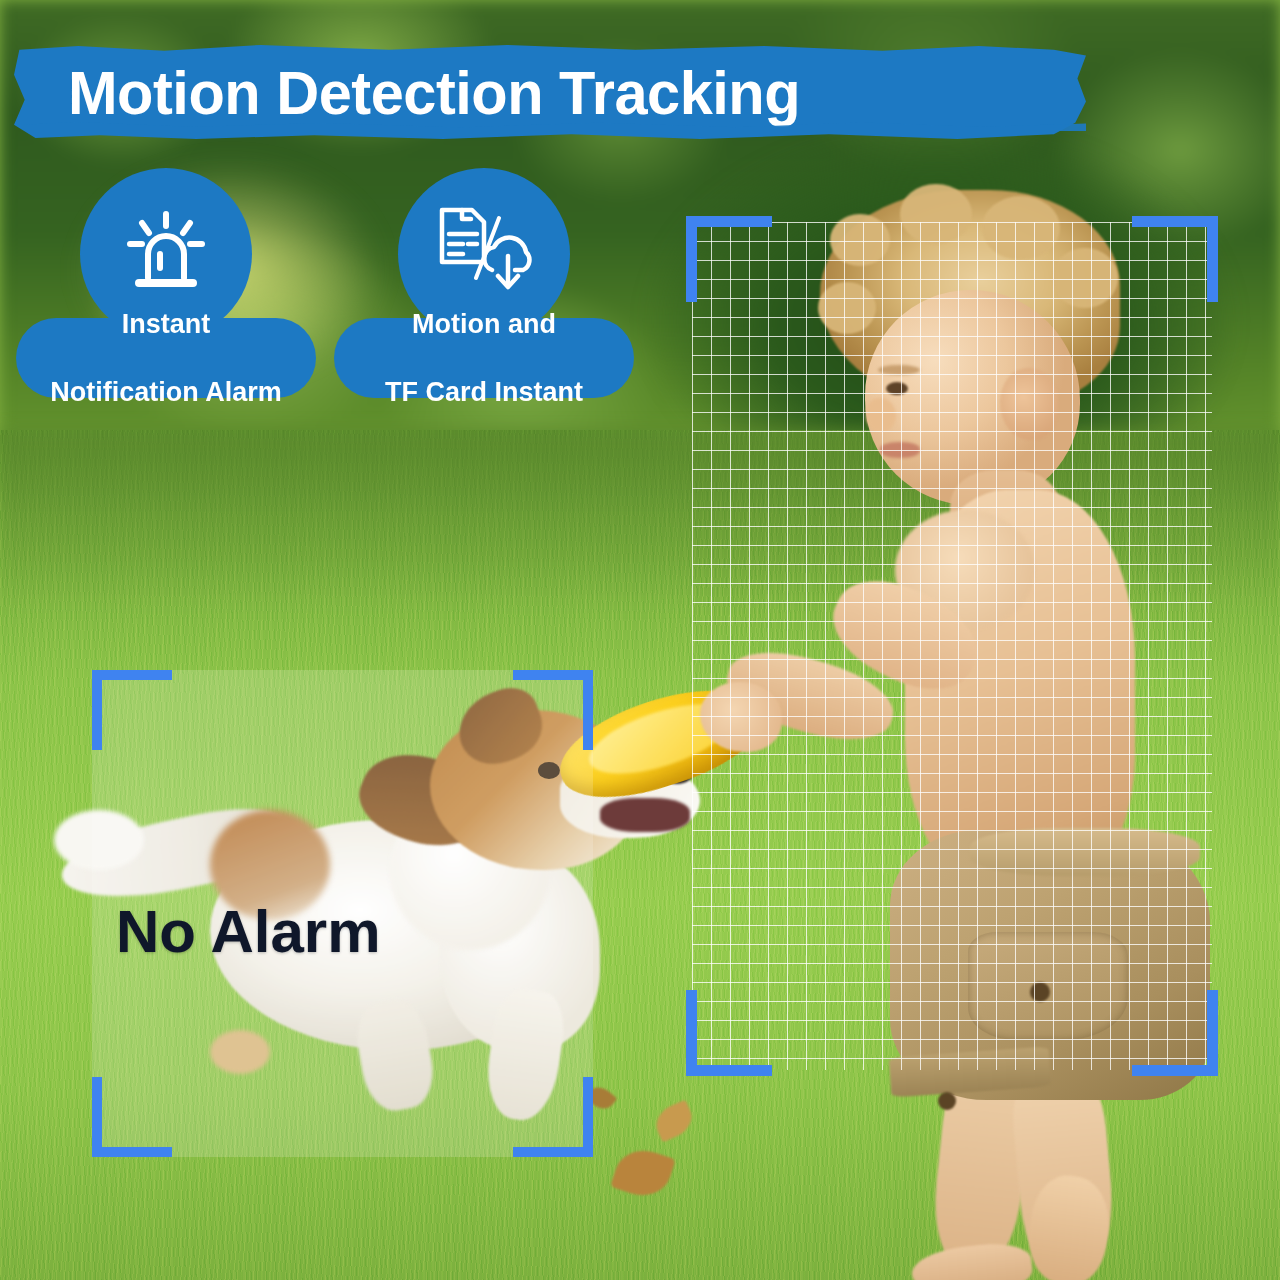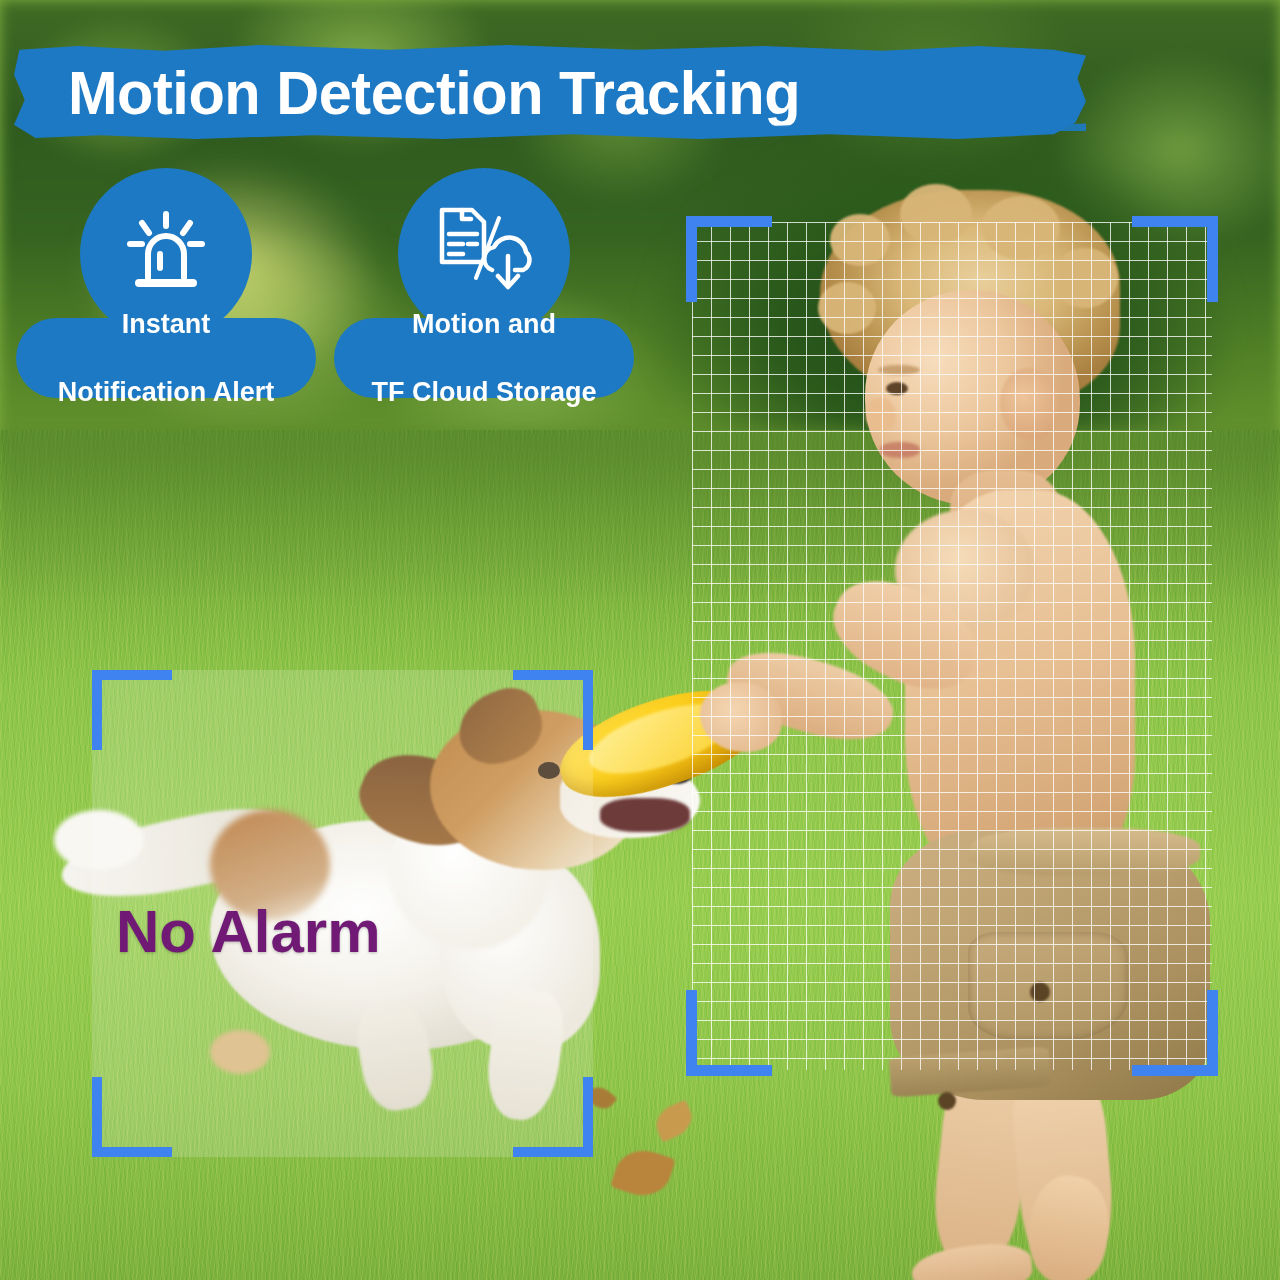--- a/index.html
+++ b/index.html
@@ -295,21 +295,21 @@
   
   .mesh{
     position:absolute;inset:0;
     background-image:
       repeating-linear-gradient(to right, rgba(255,255,255,.78) 0 1.3px, rgba(255,255,255,0) 1.3px 19px),
       repeating-linear-gradient(to bottom, rgba(255,255,255,.78) 0 1.3px, rgba(255,255,255,0) 1.3px 19px);
   }
 
   .no-alarm-label{
     position:absolute;left:116px;top:900px;
-    color:#701a75;font-weight:bold;font-size:60px;line-height:64px;
+    color:#0f172a;font-weight:bold;font-size:60px;line-height:64px;
     font-family:"Liberation Sans", sans-serif;
     text-shadow:0 1px 3px rgba(0,0,0,.25);
     white-space:nowrap;
   }
 </style>
 </head>
 <body>
 
 <div class="stage">
 
@@ -441,21 +441,21 @@
             <path d="M30 74 V50 a18 18 0 0 1 36 0 V74" stroke-linejoin="round"></path>
 
             <line x1="42" y1="50" x2="42" y2="64"></line>
 
             <line x1="21" y1="79" x2="75" y2="79" stroke-width="8"></line>
           </svg>
         </span>
       </div>
       <div class="badge-pill">
         <span>Instant</span>
-        <span>Notification Alert</span>
+        <span>Notification Alarm</span>
       </div>
     </div>
 
     <div class="badge">
       <div class="badge-circle">
         <span class="icon">
           <svg width="104" height="96" viewBox="0 0 104 96" fill="none" stroke="#ffffff" stroke-width="4.5" stroke-linecap="round" stroke-linejoin="round">
 
             <path d="M10 6 h30 l12 12 v40 H10 Z"></path>
             <path d="M30 6 v9 h9"></path>
@@ -468,18 +468,18 @@
 
             <path d="M60 66 a12 12 0 0 1 2 -23 a17 17 0 0 1 32 5 a11 11 0 0 1 -3 18 h-8"></path>
 
             <line x1="76" y1="52" x2="76" y2="82"></line>
             <path d="M66 72 l10 11 l10 -11"></path>
           </svg>
         </span>
       </div>
       <div class="badge-pill">
         <span>Motion and</span>
-        <span>TF Cloud Storage</span>
+        <span>TF Card Instant</span>
       </div>
     </div>
   </div>
 
 </div>
 
 </body></html>

